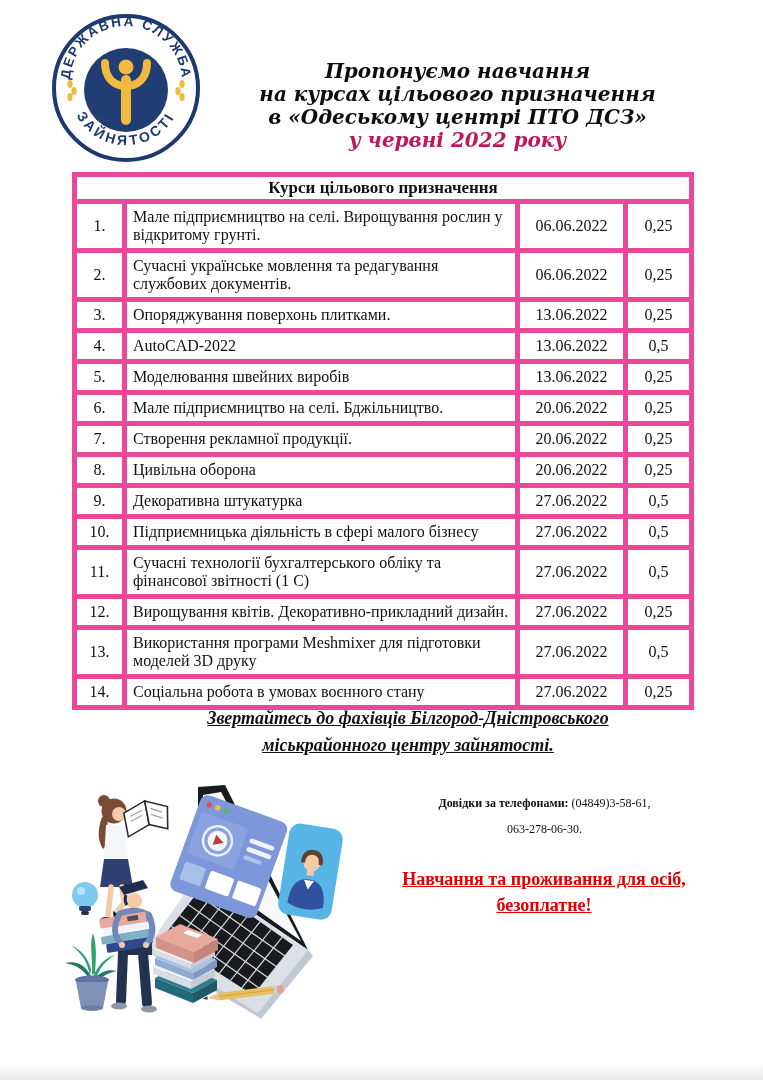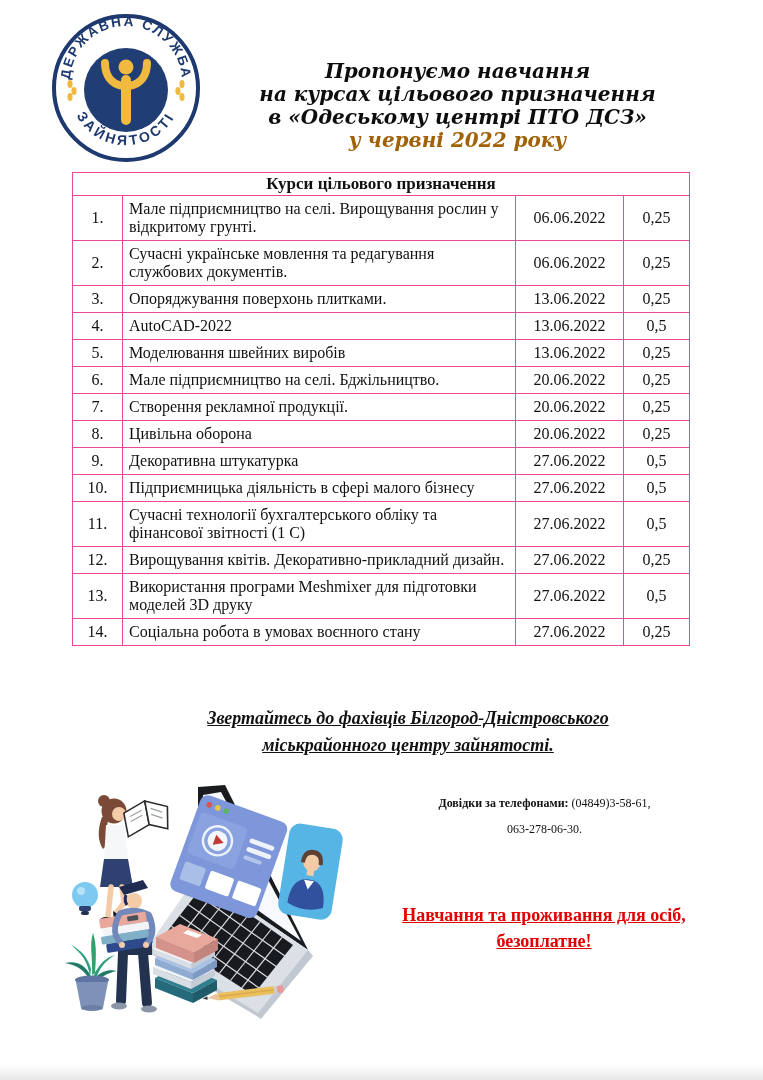--- a/index.html
+++ b/index.html
@@ -10,28 +10,28 @@
   }
   
   .logo{position:absolute;left:50px;top:12px;width:152px;height:152px;}
   .logo svg{display:block;}
   
   .masthead{
     position:absolute;left:225px;top:60px;width:465px;
     text-align:center;font-family:"DejaVu Serif",serif;
     font-style:italic;font-weight:bold;font-size:20px;line-height:23px;color:#0d0d0d;
   }
-  .masthead .red{color:#a16207;}
+  .masthead .red{color:#be185d;}
   
   table.courses{
     position:absolute;left:72px;top:172px;width:617px;
     border-collapse:collapse;table-layout:fixed;
     font-size:16px;line-height:18px;
   }
-  table.courses th,table.courses td{border:1px solid #ec4899;}
+  table.courses th,table.courses td{border:5px solid #ec4899;}
   table.courses th{font-size:17px;font-weight:bold;text-align:center;padding:2px 4px;}
   table.courses td{padding:4px 6px;vertical-align:middle;}
   td.c-num{text-align:center;padding-left:2px;padding-right:2px;}
   td.c-name{text-align:left;padding-left:8px;padding-right:16px;}
   td.c-date{text-align:center;padding-left:2px;padding-right:2px;}
   td.c-dur{text-align:center;padding-left:2px;padding-right:2px;}
   
   .appeal{
     position:absolute;left:98px;top:705px;width:620px;text-align:center;
     font-weight:bold;font-style:italic;font-size:18px;line-height:27px;
@@ -39,21 +39,21 @@
   .appeal .u{text-decoration:underline;font-family:Liberation Serif, serif;}
   
   .phones{
     position:absolute;left:372px;top:790px;width:345px;text-align:center;
     font-size:12px;line-height:26px;
   }
   .phones .b{font-weight:bold;}
   
   .notice{
     position:absolute;left:378px;top:866px;width:332px;text-align:center;
-    color:#e10000;font-weight:bold;font-size:18px;line-height:26px;margin-top:36px;
+    color:#e10000;font-weight:bold;font-size:18px;line-height:26px;
   }
   .notice .u{text-decoration:underline;}
   
   .illus{position:absolute;left:55px;top:765px;width:300px;height:290px;}
   .illus svg{display:block;}
   
   .page-edge{
     position:absolute;left:0;right:0;bottom:0;height:16px;
     background:linear-gradient(#ffffff,#e7e7e9);
   }

